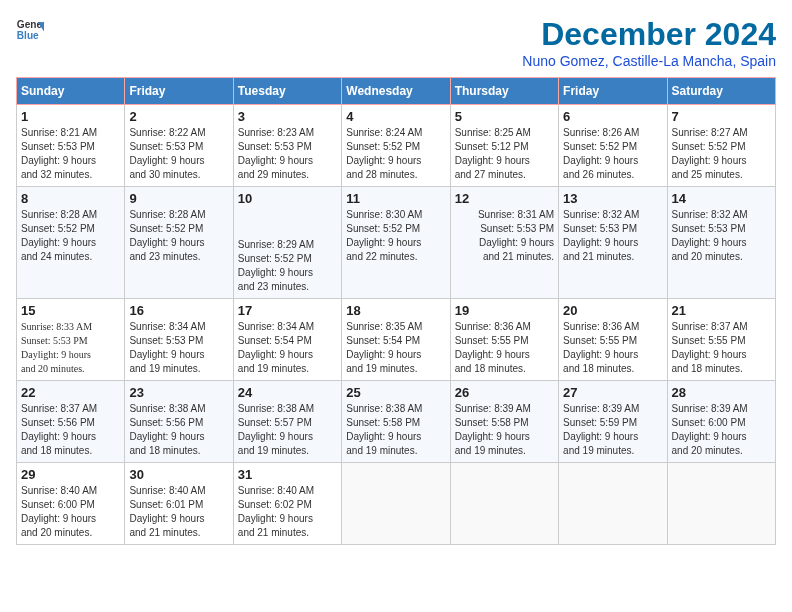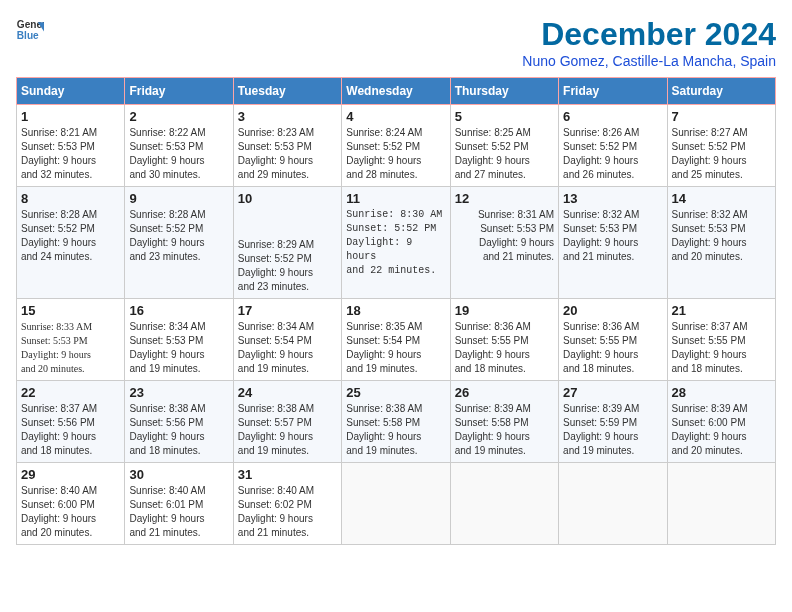--- a/index.html
+++ b/index.html
@@ -133,21 +133,21 @@
         <td>
           <span class="day-number">4</span>
           <div class="day-info" style="white-space: pre-line;">Sunrise: 8:24 AM
 Sunset: 5:52 PM
 Daylight: 9 hours
 and 28 minutes.</div>
         </td>
         <td>
           <span class="day-number">5</span>
           <div class="day-info" style="white-space: pre-line;">Sunrise: 8:25 AM
-Sunset: 5:52 PM
+Sunset: 5:12 PM
 Daylight: 9 hours
 and 27 minutes.</div>
         </td>
         <td>
           <span class="day-number">6</span>
           <div class="day-info" style="white-space: pre-line;">Sunrise: 8:26 AM
 Sunset: 5:52 PM
 Daylight: 9 hours
 and 26 minutes.</div>
         </td>
@@ -176,21 +176,21 @@
         </td>
         <td>
           <span class="day-number">10</span>
           <div class="day-info" style="white-space: pre-line; margin-top: 32px;">Sunrise: 8:29 AM
 Sunset: 5:52 PM
 Daylight: 9 hours
 and 23 minutes.</div>
         </td>
         <td>
           <span class="day-number">11</span>
-          <div class="day-info" style="white-space: pre-line; font-family: Liberation Mono, monospace;">Sunrise: 8:30 AM
+          <div class="day-info" style="white-space: pre-line;">Sunrise: 8:30 AM
 Sunset: 5:52 PM
 Daylight: 9 hours
 and 22 minutes.</div>
         </td>
         <td>
           <span class="day-number">12</span>
           <div class="day-info" style="white-space: pre-line; text-align: right;">Sunrise: 8:31 AM
 Sunset: 5:53 PM
 Daylight: 9 hours
 and 21 minutes.</div>

